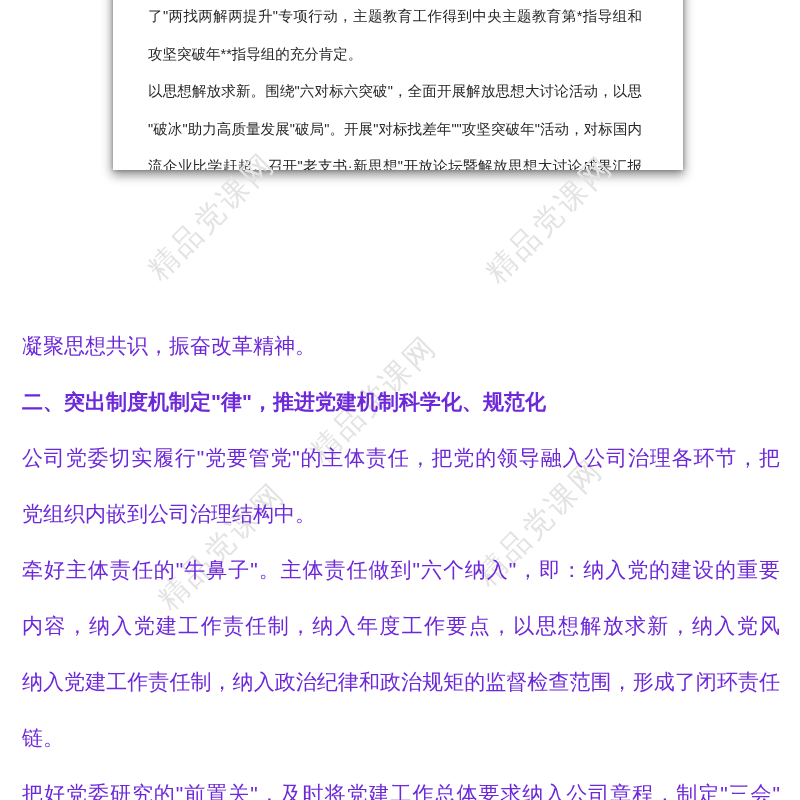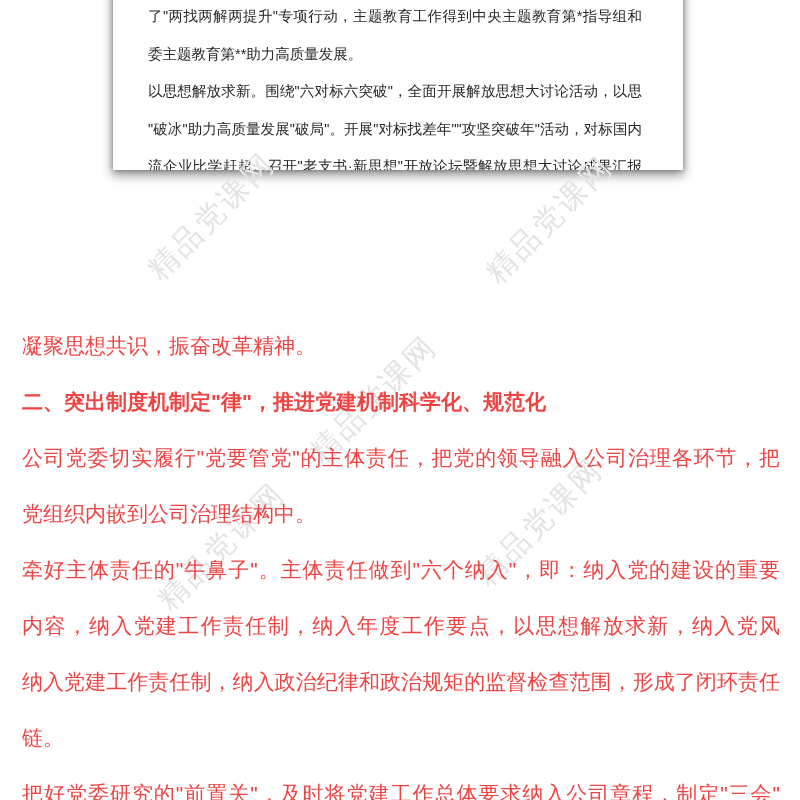--- a/index.html
+++ b/index.html
@@ -29,33 +29,33 @@
     position:absolute; z-index:2;
     font-size:30px; letter-spacing:3px; white-space:nowrap;
     color:#e3e3e3; transform:rotate(-45deg);
     -webkit-user-select:none; user-select:none;
   }
 
   
   .body-text { position:absolute; left:22px; top:318px; width:758px; z-index:3; }
   .bline {
     font-size:21px; line-height:56px; height:56px; overflow:hidden;
-    color:#ef4444; text-align:justify; text-align-last:justify;
+    color:#6d28d9; text-align:justify; text-align-last:justify;
   }
   .bline.end  { text-align-last:left; }
   .bline.head { font-weight:bold; text-align-last:left; }
 </style>
 </head>
 <body>
 
 <div class="stage">
 
   <div class="preview-page">
     <div class="pline">了"两找两解两提升"专项行动，主题教育工作得到中央主题教育第*指导组和省</div>
-    <div class="pline end">委主题教育第**助力高质量发展。</div>
+    <div class="pline end">攻坚突破年**指导组的充分肯定。</div>
     <div class="pline">以思想解放求新。围绕"六对标六突破"，全面开展解放思想大讨论活动，以思想</div>
     <div class="pline">"破冰"助力高质量发展"破局"。开展"对标找差年""攻坚突破年"活动，对标国内一</div>
     <div class="pline">流企业比学赶超。召开"老支书·新思想"开放论坛暨解放思想大讨论成果汇报会，</div>
   </div>
 
   <div class="wm" style="left:129px; top:196px;">精品党课网</div>
   <div class="wm" style="left:467px; top:199px;">精品党课网</div>
   <div class="wm" style="left:291px; top:379px;">精品党课网</div>
   <div class="wm" style="left:139px; top:526px;">精品党课网</div>
   <div class="wm" style="left:457px; top:502px;">精品党课网</div>

